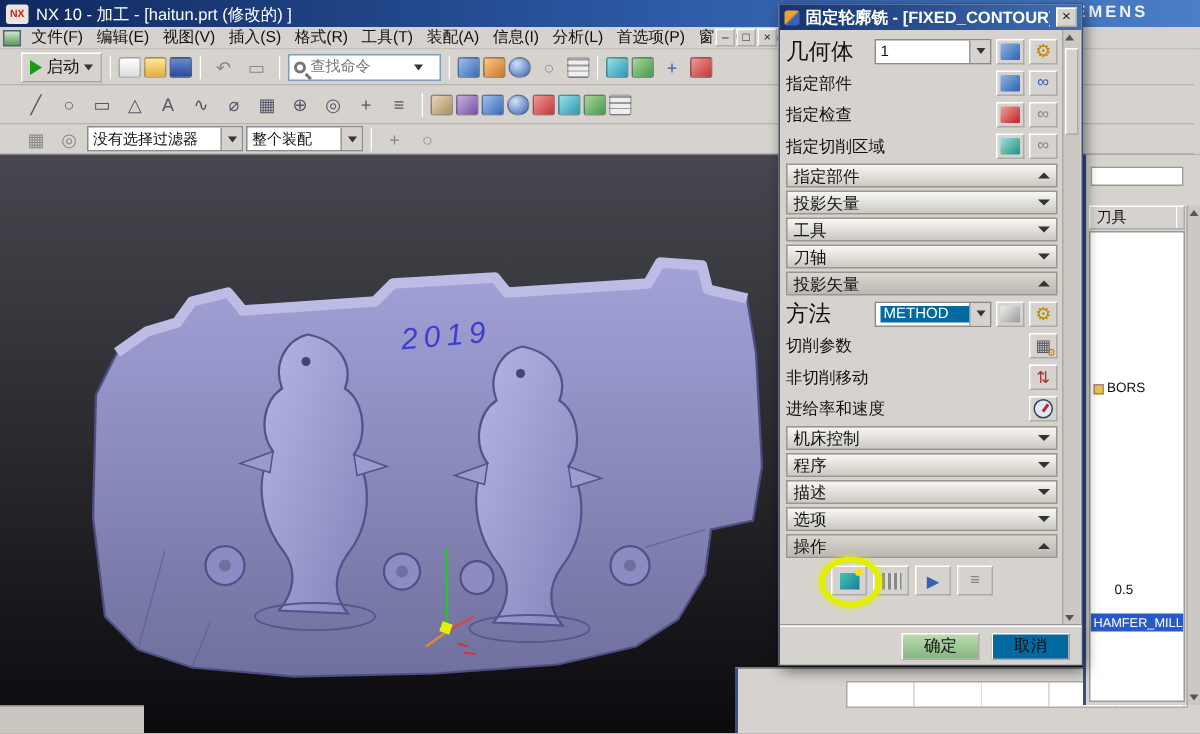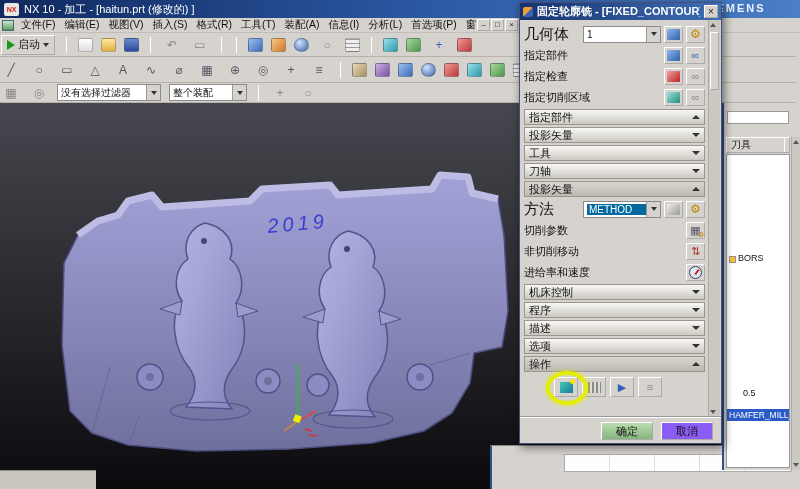--- a/index.html
+++ b/index.html
@@ -18,22 +18,22 @@
 
   
   .menubar{position:absolute;left:0;top:18px;width:800px;height:15px;background:#d6d3ce;
     display:flex;align-items:center;gap:1px;padding:0 2px;border-bottom:1px solid #c2bfb8}
   .menu-doc-icon{width:12px;height:11px;background:linear-gradient(#cfe6cf,#5a9a5a);border:1px solid #467;margin-right:2px}
   .menu-item{padding:8px 4px;white-space:nowrap;font-size:10.5px}
   .doc-ctrls{position:absolute;left:477px;top:1px;display:flex;gap:1px}
   .dwb{width:13px;height:12px;background:#d6d3ce;border:1px outset #fff;font-size:8px;line-height:10px;text-align:center;color:#222}
 
   
-  .tbar{position:absolute;left:0;width:796px;background:#d6d3ce;display:flex;align-items:center;gap:8px;
-    padding:0 1px;border-bottom:1px solid #b6b2aa}
+  .tbar{position:absolute;left:0;width:796px;background:#d6d3ce;display:flex;align-items:center;gap:2px;
+    padding:0 14px;border-bottom:1px solid #b6b2aa}
   .tb1{top:33px;height:24px}.tb2{top:57px;height:26px}.tb3{top:83px;height:20px}
   .sep{width:1px;height:16px;background:#a8a49c;border-right:1px solid #fff;margin:0 3px}
   .tbg{width:20px;height:18px;display:flex;align-items:center;justify-content:center;color:#4a4a52;font-size:12px}
   .g-blue{color:#3462b8}.g-gray{color:#8a8780}.g-red{color:#b03030}.g-slate{color:#556}
   .ca{width:15px;height:14px;border:1px solid rgba(90,90,100,.45);border-radius:2px}
   .ca.page{background:linear-gradient(#fff,#dcdcdc)}
   .ca.folder{background:linear-gradient(#ffe9a0,#e2ae3e)}
   .ca.floppy{background:linear-gradient(#6a8ad0,#2a4a9a)}
   .ca.cube-blue{background:linear-gradient(135deg,#9cc0ee,#3a6ab8)}
   .ca.cube-cyan{background:linear-gradient(135deg,#9ae0e8,#2a9ab0)}
@@ -121,21 +121,21 @@
     justify-content:center;position:relative;font-size:11px}
   .hl-ring{position:absolute;left:-9px;top:-7px;width:42px;height:34px;border:4px solid #e3ef00;border-radius:50%;
     pointer-events:none;z-index:5;box-shadow:0 0 4px rgba(230,240,0,.8)}
   .gi{width:13px;height:11px;background:linear-gradient(135deg,#40c8b0,#1a7a9a);position:relative}
   .gi::after{content:"";position:absolute;right:-2px;top:-3px;width:5px;height:5px;background:#ffe000;border-radius:50%}
   .vi{width:13px;height:11px;background:repeating-linear-gradient(90deg,#8a8a8a 0 2px,#ddd 2px 4px)}
   .spd{width:13px;height:13px;border-radius:50%;border:1px solid #345;background:#dfe8f8;position:relative}
   .spd::after{content:"";position:absolute;left:6px;top:2px;width:2px;height:6px;background:#d02020;transform:rotate(35deg)}
   .dlg-foot{position:absolute;bottom:0;left:0;right:0;height:26px;border-top:1px solid #fff;box-shadow:0 -1px 0 #999;
     display:flex;align-items:center;justify-content:flex-end;gap:8px;padding:0 8px;background:#d6d3ce}
-  .btn{min-width:52px;height:18px;border:1px outset #fff;background:#8b5cf6;font-size:11px;text-align:center;line-height:16px;padding:0 6px}
+  .btn{min-width:52px;height:18px;border:1px outset #fff;background:#0369a1;font-size:11px;text-align:center;line-height:16px;padding:0 6px}
   .btn.ok{background:linear-gradient(#b9dcb0,#85b47e)}
 </style>
 </head>
 <body>
 
 <div class="app">
 
   <div class="titlebar">
     <span class="nx-logo">NX</span>
     <span class="title-text">NX 10 - 加工 - [haitun.prt (修改的) ]</span>
@@ -171,20 +171,25 @@
       <span class="dd-tri"></span>
     </div>
     <span class="sep"></span>
     <span class="ca page"></span>
     <span class="ca folder"></span>
     <span class="ca floppy"></span>
     <span class="sep"></span>
     <span class="tbg g-gray">↶</span>
     <span class="tbg g-gray">▭</span>
     <span class="sep"></span>
+    <div class="searchbox">
+      <span class="mag"></span>
+      <input placeholder="查找命令" style="">
+      <span class="dd-tri"></span>
+    </div>
     <span class="sep"></span>
     <span class="ca cube-blue"></span>
     <span class="ca cube-orange"></span>
     <span class="ca sphere"></span>
     <span class="tbg g-gray">○</span>
     <span class="ca grid-gray"></span>
     <span class="sep"></span>
     <span class="ca cube-cyan"></span>
     <span class="ca cube-green"></span>
     <span class="tbg g-blue">+</span>

